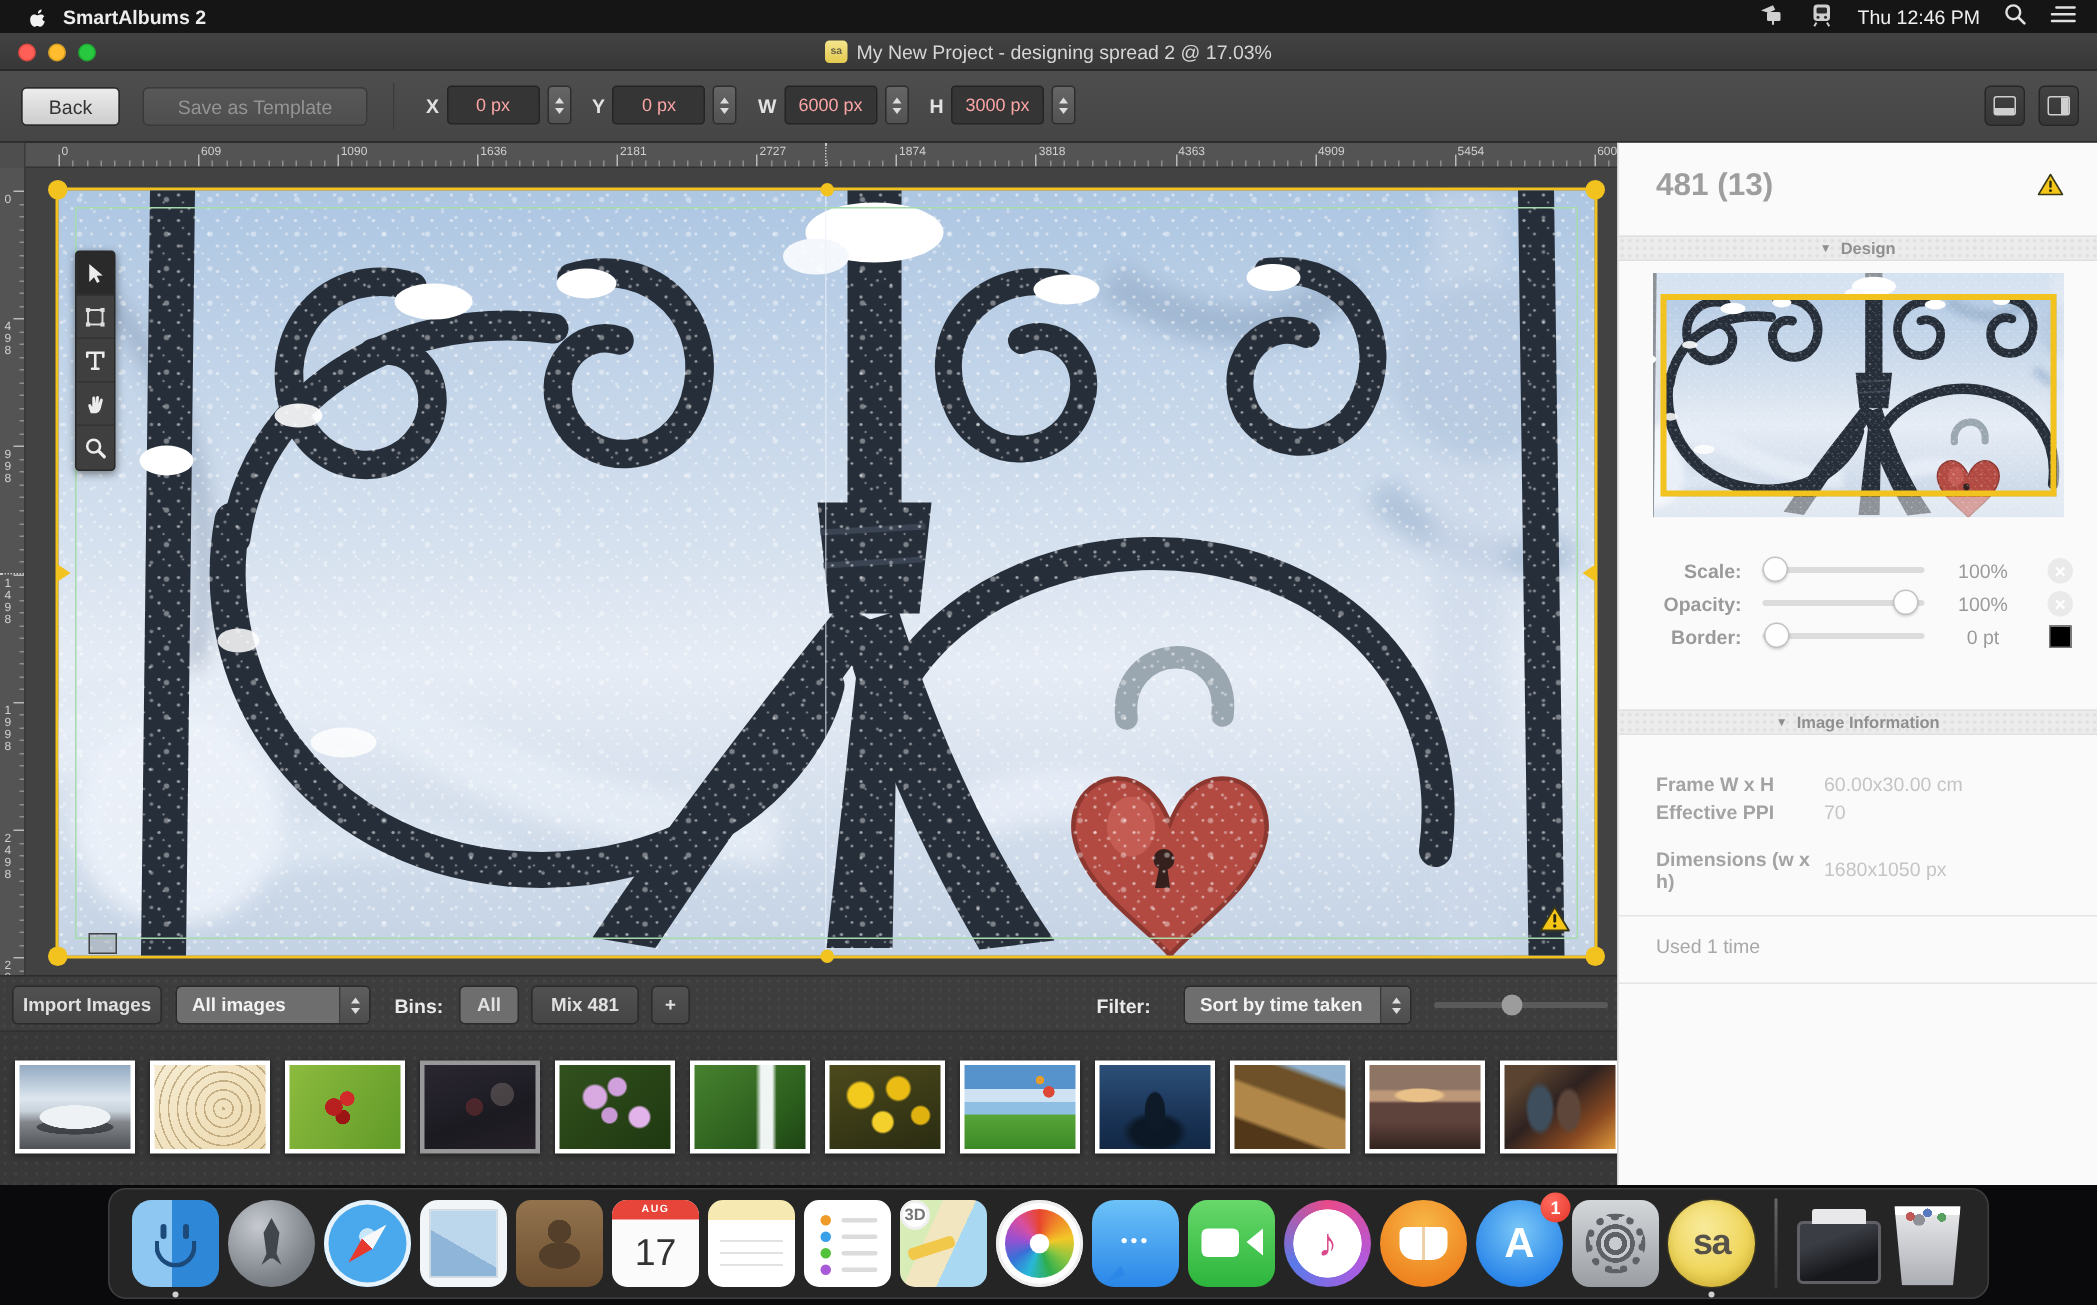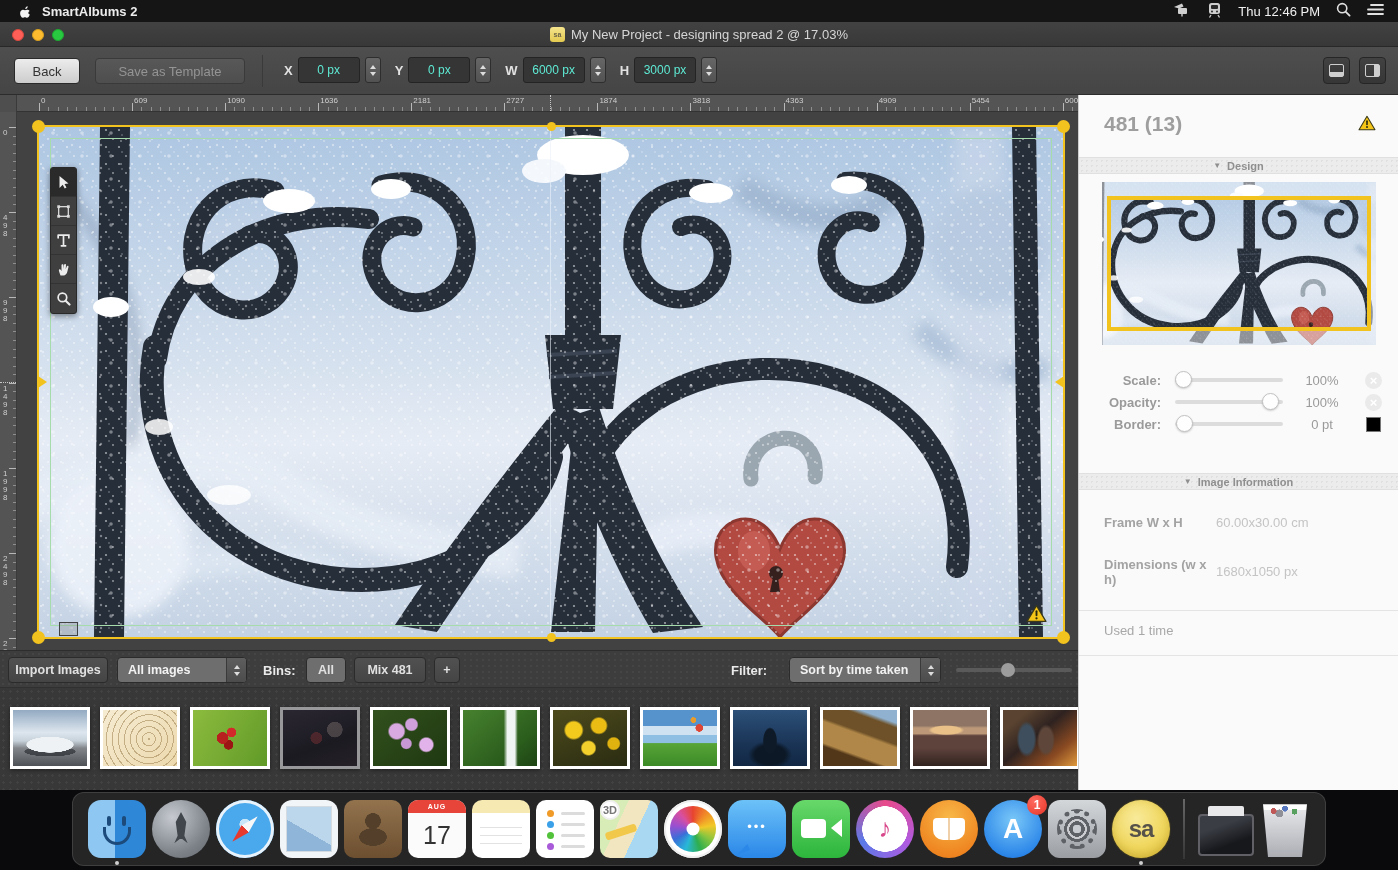--- a/index.html
+++ b/index.html
@@ -31,21 +31,21 @@
   .btn{display:flex;align-items:center;justify-content:center;border-radius:4px;font-size:13px;cursor:default}
   .back-btn{position:absolute;left:14px;top:11px;width:66px;height:26px;
     background:linear-gradient(#ececec,#cdcdcd);border:1px solid #2a2a2a;color:#333}
   .savetpl-btn{position:absolute;left:95px;top:11px;width:150px;height:26px;
     background:linear-gradient(#585858,#4e4e4e);border:1px solid #3a3a3a;color:#949494}
   .tb-sep{position:absolute;left:262px;top:8px;width:1px;height:32px;background:#5c5c5c;border-left:1px solid #3a3a3a}
   .dim-fields{position:absolute;left:284px;top:10px;display:flex;gap:14px;align-items:center}
   .field-group{display:flex;align-items:center;gap:5px}
   .field-label{font-size:13px;font-weight:bold;color:#e2e2e2}
   .field-box{height:26px;min-width:62px;padding:0 8px;background:#353535;border:1px solid #242424;
-    border-radius:3px;color:#5eead4;font-size:12px;display:flex;align-items:center;justify-content:center}
+    border-radius:3px;color:#fca5a5;font-size:12px;display:flex;align-items:center;justify-content:center}
   .stepper{width:16px;height:26px;background:linear-gradient(#666,#525252);border:1px solid #2e2e2e;
     border-radius:3px;display:flex;flex-direction:column;align-items:center;justify-content:center;gap:3px}
   .st-up{width:0;height:0;border-left:3px solid transparent;border-right:3px solid transparent;border-bottom:4px solid #ddd}
   .st-down{width:0;height:0;border-left:3px solid transparent;border-right:3px solid transparent;border-top:4px solid #ddd}
   .panel-toggles{position:absolute;right:12px;top:10px;display:flex;gap:9px}
   .ptg{width:27px;height:27px;background:linear-gradient(#424242,#363636);border:1px solid #262626;
     border-radius:4px;display:flex;align-items:center;justify-content:center}
   .ptg .glyph{width:15px;height:13px;border:1.5px solid #cfcfcf;border-radius:2px;position:relative}
   .ptg.h .glyph::after{content:"";position:absolute;left:0;right:0;bottom:0;height:4px;background:#cfcfcf}
   .ptg.v .glyph::after{content:"";position:absolute;top:0;bottom:0;right:0;width:5px;background:#cfcfcf}
@@ -134,21 +134,21 @@
   .sl-knob{position:absolute;top:-7px;width:17px;height:17px;border-radius:50%;background:#fefefe;
     border:1px solid #c2c2c2;box-shadow:0 1px 2px rgba(0,0,0,.18)}
   .sl-value{width:66px;text-align:center;font-size:13px;color:#9a9a9a;margin-left:6px}
   .sl-reset{width:17px;height:17px;border-radius:50%;background:#eaeaea;margin-left:10px;
     display:flex;align-items:center;justify-content:center}
   .sl-reset::before{content:"×";color:#fff;font-size:13px;font-weight:bold;line-height:1}
   .sl-swatch{width:15px;height:15px;background:#000;border:1px solid #777;margin-left:11px}
   .info-hdr{top:378px}
   .info-rows{position:absolute;left:0;top:418px;width:100%}
   .info-row{display:flex;height:19px;align-items:center}
-  .info-row.gap{margin-top:30px}
+  .info-row.gap{margin-top:19px}
   .info-label{width:137px;padding-left:25px;font-size:13px;font-weight:bold;color:#a3a3a3}
   .info-value{font-size:13px;color:#c4c4c4}
   .sp-divider{position:absolute;left:0;width:100%;height:1px;background:#e4e4e4}
   .used-label{position:absolute;left:25px;top:528px;font-size:13px;color:#a8a8a8}
   
   .dock{position:absolute;top:792px;left:50%;transform:translateX(-50%);height:74px;
     display:flex;align-items:center;padding:0 12px;background:rgba(42,42,44,.85);
     border-radius:12px;border:1px solid rgba(255,255,255,.12);z-index:60}
   .dock-item{width:58px;height:58px;border-radius:13px;position:relative;margin:0 3px;flex:none}
   .run-dot{position:absolute;bottom:-7px;left:50%;transform:translateX(-50%);width:4px;height:4px;
@@ -808,20 +808,24 @@
     </div>
   <div class="section-hdr info-hdr">
     <span class="tri">▼</span>
     <span>Image Information</span>
   </div>
   <div class="info-rows" id="info-rows">
       <div class="info-row">
         <span class="info-label">Frame W x H</span>
         <span class="info-value">60.00x30.00 cm</span>
       </div>
+      <div class="info-row">
+        <span class="info-label">Effective PPI</span>
+        <span class="info-value">70</span>
+      </div>
       <div class="info-row gap">
         <span class="info-label">Dimensions (w x h)</span>
         <span class="info-value">1680x1050 px</span>
       </div>
     </div>
   <span class="sp-divider" style="top:515px"></span>
   <span class="used-label">Used 1 time</span>
   <span class="sp-divider" style="top:560px"></span>
 </div>
 

